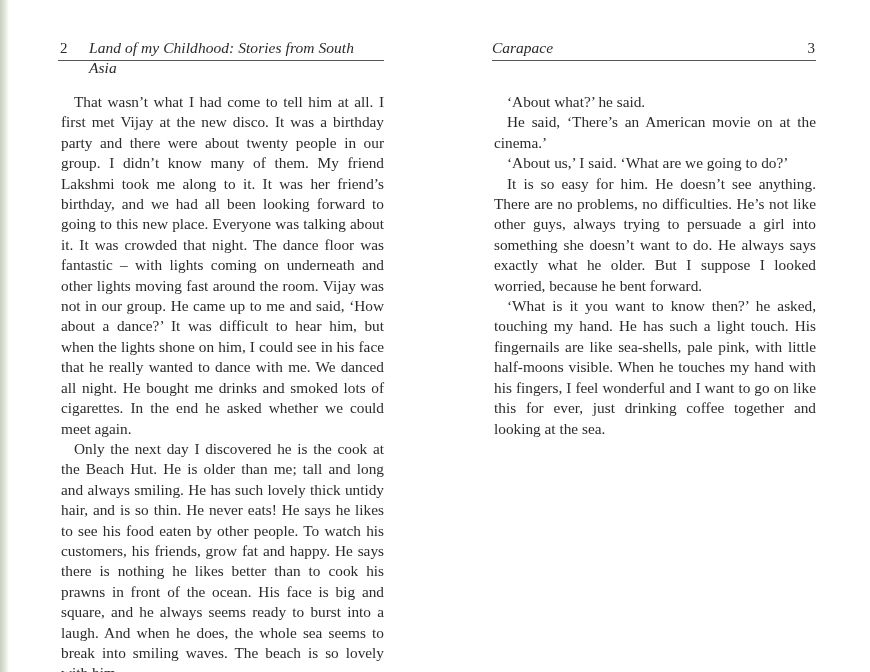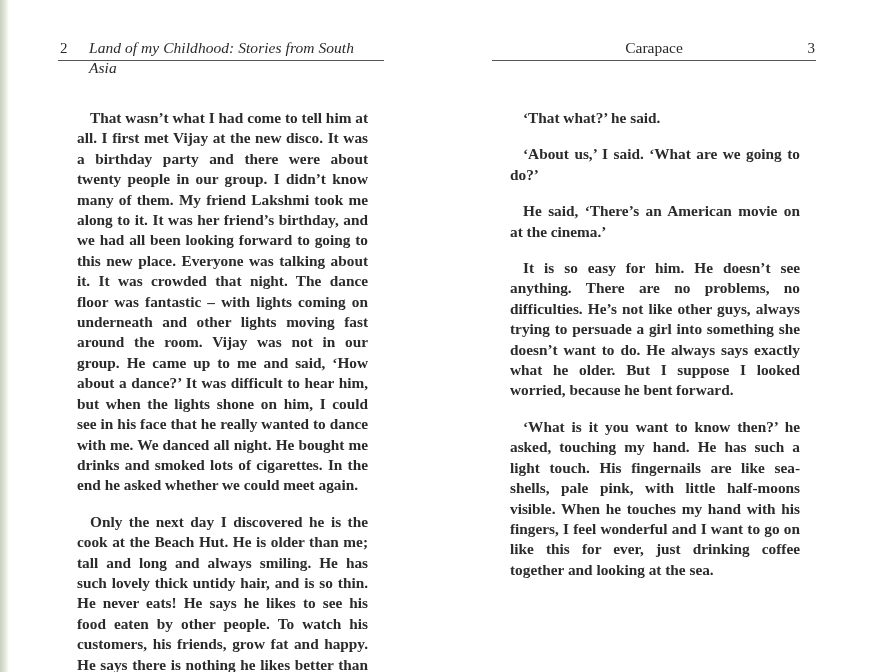--- a/index.html
+++ b/index.html
@@ -38,39 +38,38 @@
       border-bottom: 1.2px solid #555;
       font-size: 15.5px;
       line-height: 20px;
     }
     .folio {
       font-style: normal;
       font-size: 15px;
     }
     .page-left .folio { position: absolute; left: 2px; top: 0; }
     .page-left .head-title { position: absolute; left: 31px; top: 0; font-style: italic; letter-spacing: 0.05px; }
-    .page-right .head-title { position: absolute; left: 0; right: 0; top: 0; text-align: center; }
+    .page-right .head-title { position: absolute; left: 0; right: 0; top: 0; text-align: left; font-style: italic; }
     .page-right .folio { position: absolute; right: 1px; top: 0; }
 
     .body-text {
       position: absolute;
       top: 92px;
       left: 3px;
       right: 0;
       font-size: 15.3px;
       line-height: 20.4px;
       text-align: justify;
       color: #2b2b2b;
     }
     .page-right .body-text { left: 2px; }
     .body-text p {
-      margin: 16px;
+      margin: 0;
       text-indent: 13px;
       hyphens: none;
-      font-weight: bold;
     }
   </style>
 </head>
 <body>
 
 <div class="binding"></div>
 
 <div class="page page-left">
   <div class="running-head">
     <span class="folio">2</span>
@@ -82,20 +81,20 @@
 
   </div>
 </div>
 
 <div class="page page-right">
   <div class="running-head">
     <span class="head-title">Carapace</span>
     <span class="folio">3</span>
   </div>
   <div class="body-text">
-    <p>‘That what?’ he said.</p>
+    <p>‘About what?’ he said.</p>
+    <p>He said, ‘There’s an American movie on at the cinema.’</p>
     <p>‘About us,’ I said. ‘What are we going to do?’</p>
-    <p>He said, ‘There’s an American movie on at the cinema.’</p>
     <p>It is so easy for him. He doesn’t see anything. There are no problems, no difficulties. He’s not like other guys, always trying to persuade a girl into something she doesn’t want to do. He always says exactly what he older. But I suppose I looked worried, because he bent forward.</p>
     <p>‘What is it you want to know then?’ he asked, touching my hand. He has such a light touch. His fingernails are like sea-shells, pale pink, with little half-moons visible. When he touches my hand with his fingers, I feel wonderful and I want to go on like this for ever, just drinking coffee together and looking at the sea.</p>
 
   </div>
 </div>
 
 </body></html>

